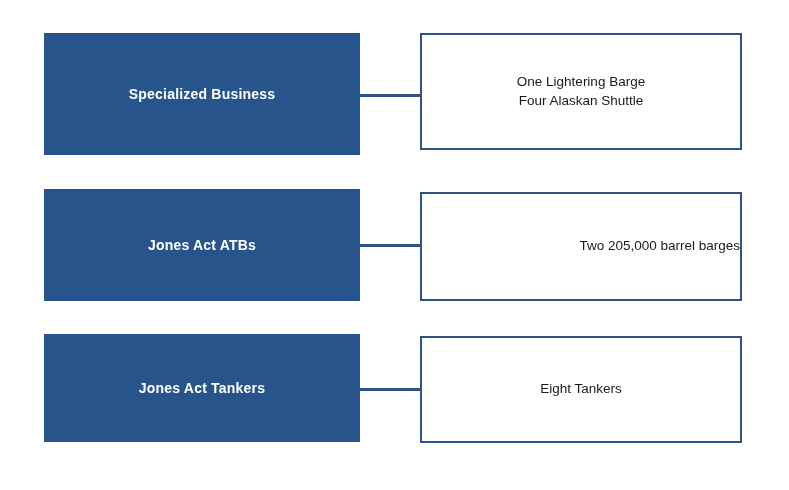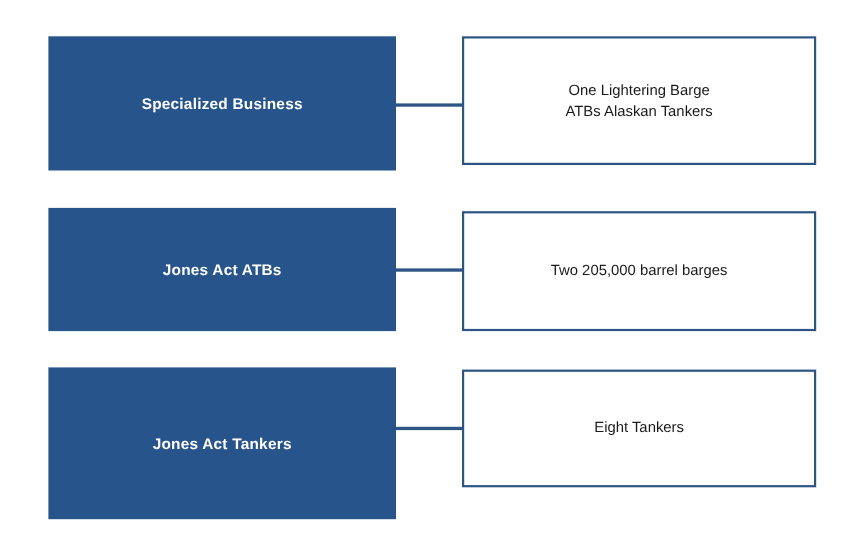--- a/index.html
+++ b/index.html
@@ -71,42 +71,42 @@
     width: 60px;
   }
 
   
   #row-1 .label-box  { top: 33px;  height: 122px; }
   #row-1 .detail-box { top: 33px;  height: 117px; }
   #row-1 .connector  { top: 94px; }
 
   
   #row-2 .label-box  { top: 189px; height: 112px; }
-  #row-2 .detail-box { top: 192px; height: 109px; }
+  #row-2 .detail-box { top: 192px; height: 109px; justify-content: flex-end; }
   #row-2 .connector  { top: 244px; }
 
   
-  #row-3 .label-box  { top: 334px; height: 138px; text-align: right; }
+  #row-3 .label-box  { top: 334px; height: 108px; text-align: right; }
   #row-3 .detail-box { top: 336px; height: 107px; }
   #row-3 .connector  { top: 388px; }
 </style>
 </head>
 <body>
 
 <div id="diagram">
 
   <div class="row" id="row-1">
     <div class="label-box">
       <span class="label-box-text">Specialized Business</span>
     </div>
     <div class="connector"></div>
     <div class="detail-box">
       <span class="detail-box-text">
         <span class="line">One Lightering Barge</span>
-        <span class="line">ATBs Alaskan Tankers</span>
+        <span class="line">Four Alaskan Shuttle</span>
       </span>
     </div>
   </div>
 
   <div class="row" id="row-2">
     <div class="label-box">
       <span class="label-box-text">Jones Act ATBs</span>
     </div>
     <div class="connector"></div>
     <div class="detail-box">

